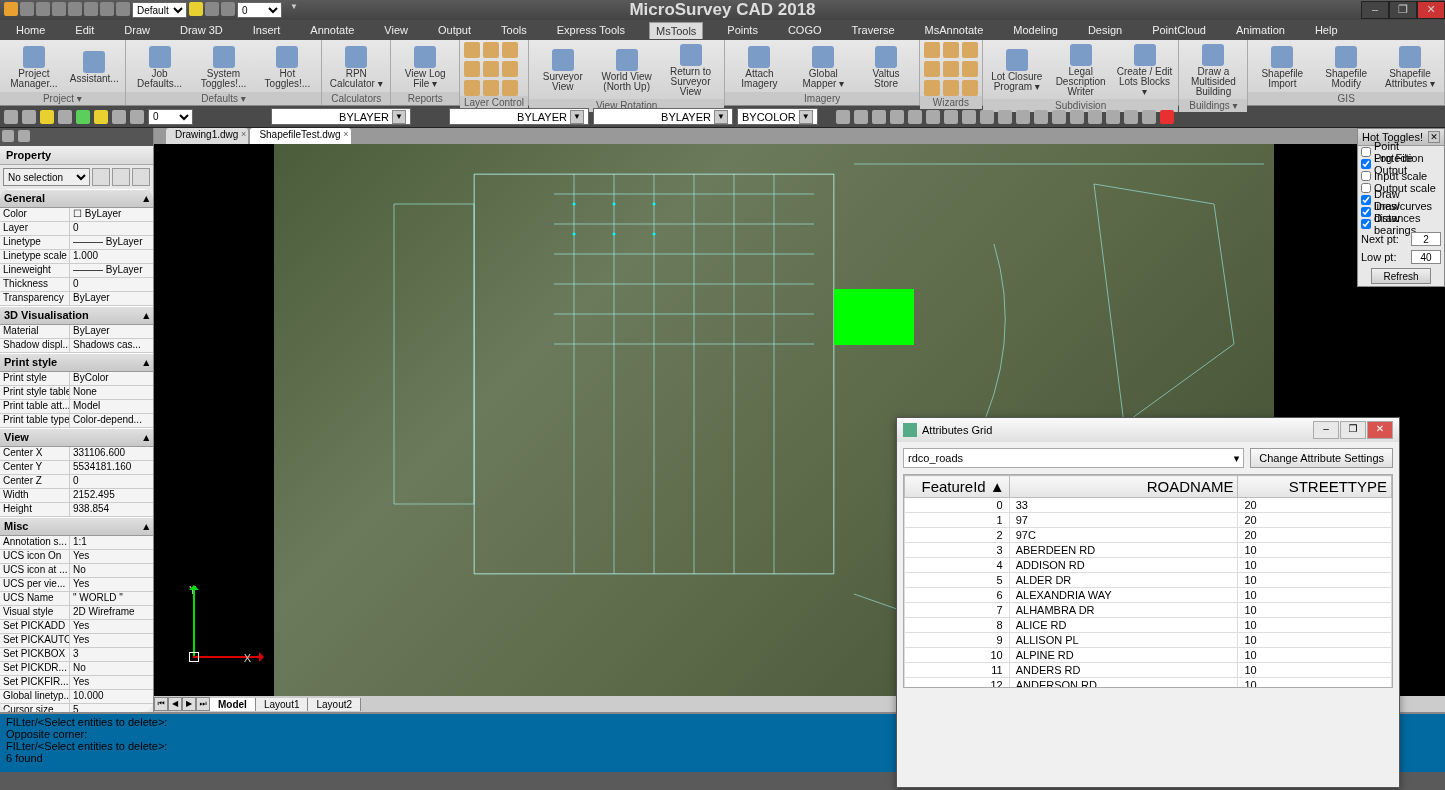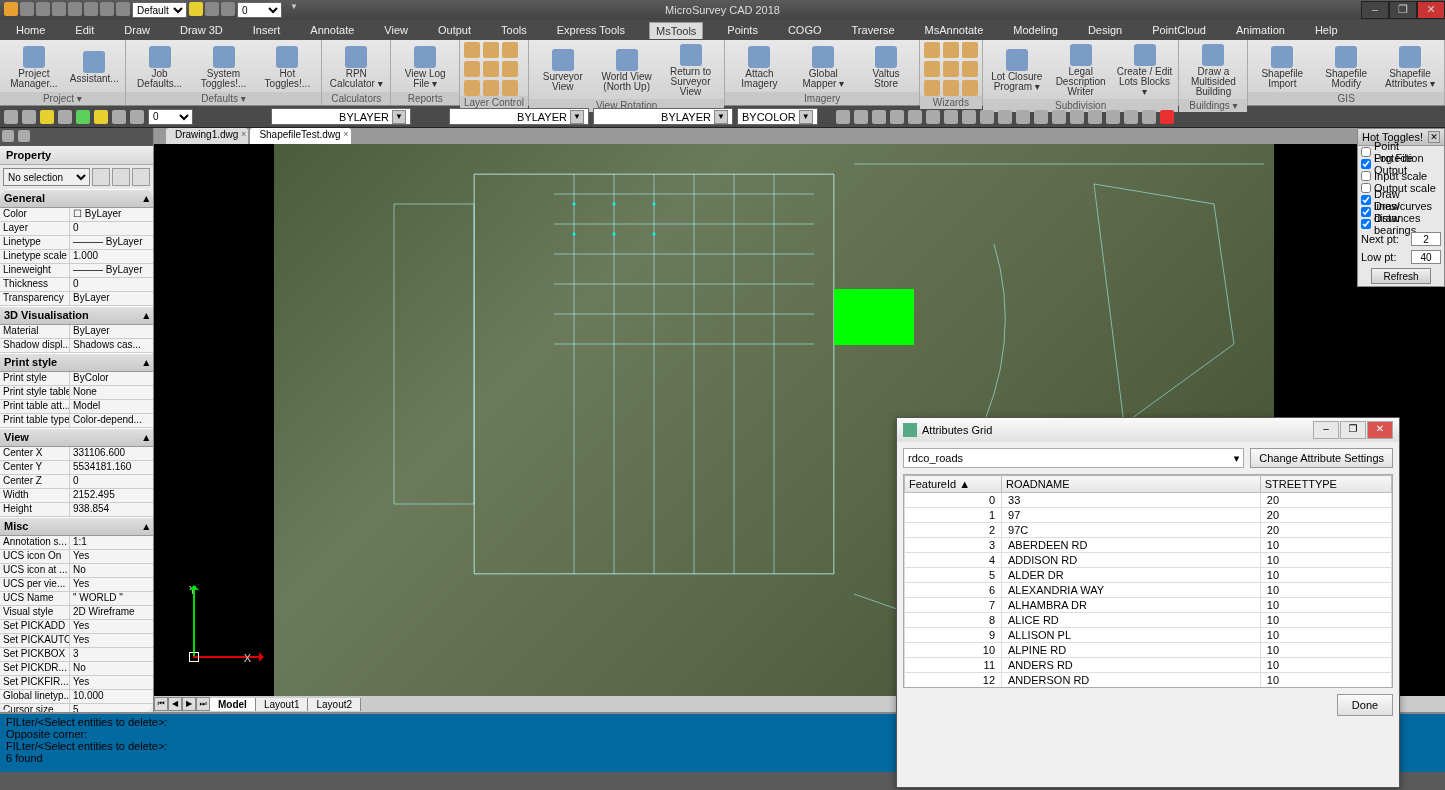--- a/index.html
+++ b/index.html
@@ -2,21 +2,21 @@
 <html><head>
 <meta charset="utf-8">
 <style>
 * { margin: 0; padding: 0; box-sizing: border-box; font-family: Tahoma, Arial, sans-serif; font-size: 11px; }
 body { background: #5a5a5a; width: 1445px; height: 790px; overflow: hidden; position: relative; }
 
 .titlebar { background: linear-gradient(#5a5a5a, #434343); height: 20px; display: flex; align-items: center; color: #ccc; position: relative; }
 .titlebar-icons { display: flex; gap: 2px; padding: 0 4px; }
 .tb-icon { width: 14px; height: 14px; background: #888; border-radius: 2px; }
 .titlebar-select { background: #fff; border: 1px solid #666; font-size: 10px; height: 16px; width: 55px; }
-.title-text { position: absolute; left: 50%; transform: translateX(-50%); color: #ddd; font-size: 11px; }
+.title-text { position: absolute; left: 50%; transform: translateX(-50%); color: #ddd; font-size: 17px; font-weight: bold; }
 .window-controls { margin-left: auto; display: flex; }
 .win-btn { width: 28px; height: 18px; background: #444; border: 1px solid #222; color: #ccc; text-align: center; line-height: 14px; cursor: pointer; }
 .win-btn.close { background: #c33; }
 
 .menubar { background: #4a4a4a; height: 20px; display: flex; align-items: center; padding: 0 10px; gap: 18px; }
 .menu-item { color: #eee; font-size: 11px; cursor: pointer; padding: 2px 6px; }
 .menu-item.active { background: #ddd; color: #333; border: 1px solid #999; border-bottom: none; }
 
 .ribbon { background: linear-gradient(#e8e8e8, #d0d0d0); height: 66px; display: flex; border-bottom: 1px solid #888; }
 .ribbon-group { border-right: 1px solid #aaa; display: flex; flex-direction: column; justify-content: space-between; padding: 2px 4px 0 4px; }
@@ -82,21 +82,21 @@
 .ag-titlebar { background: linear-gradient(#fafafa,#e0e0e0); height: 24px; display: flex; align-items: center; padding: 0 6px; }
 .ag-icon { width: 14px; height: 14px; background: #5a8; margin-right: 5px; }
 .ag-title { flex: 1; font-size: 11px; }
 .ag-win-btn { width: 26px; height: 18px; background: #e8e8e8; border: 1px solid #aaa; text-align: center; line-height: 14px; font-size: 10px; cursor: pointer; margin-left: 1px; }
 .ag-win-btn.close { background: #d9534f; color: #fff; }
 .ag-toolbar { display: flex; padding: 6px; gap: 6px; align-items: center; }
 .ag-combo { flex: 1; height: 20px; border: 1px solid #aaa; background: #fff; padding: 0 4px; font-size: 11px; display: flex; align-items: center; justify-content: space-between; }
 .ag-settings-btn { height: 20px; padding: 0 8px; background: linear-gradient(#fafafa,#e0e0e0); border: 1px solid #999; font-size: 11px; cursor: pointer; }
 .ag-table-wrap { height: 214px; overflow: auto; border: 1px solid #aaa; margin: 0 6px; background: #fff; }
 .ag-table { width: 100%; border-collapse: collapse; }
-.ag-table th { background: linear-gradient(#f8f8f8,#e4e4e4); border: 1px solid #bbb; padding: 2px 4px; font-size: 11px; font-weight: normal; text-align: left; }
+.ag-table th { background: linear-gradient(#f8f8f8,#e4e4e4); border: 1px solid #bbb; padding: 2px 4px; font-size: 15px; font-weight: normal; text-align: right; }
 .ag-table td { border: 1px solid #ddd; padding: 1px 6px; font-size: 11px; height: 14px; }
 .ag-table td:first-child { text-align: right; width: 60px; }
 .ag-table td:nth-child(2) { width: 160px; }
 .ag-table td:nth-child(3) { width: 60px; }
 .ag-footer { display: flex; justify-content: flex-end; padding: 6px; }
 .ag-done { height: 22px; width: 56px; background: linear-gradient(#fafafa,#e0e0e0); border: 1px solid #999; font-size: 11px; cursor: pointer; }
 
 .command-area { height: 60px; background: #0369a1; border-top: 2px solid #888; font-family: 'Courier New', monospace; font-size: 11px; padding: 2px 6px; overflow: hidden; }
 .command-line { white-space: pre; }
 
@@ -726,16 +726,13 @@
             <td>10</td>
           </tr>
           <tr>
             <td>13</td>
             <td>ANGUS DR</td>
             <td>10</td>
           </tr>
         </tbody>
       </table>
   </div>
-  <div class="ag-footer">
-    <button class="ag-done">Done</button>
-  </div>
 </div>
 
 </body></html>

